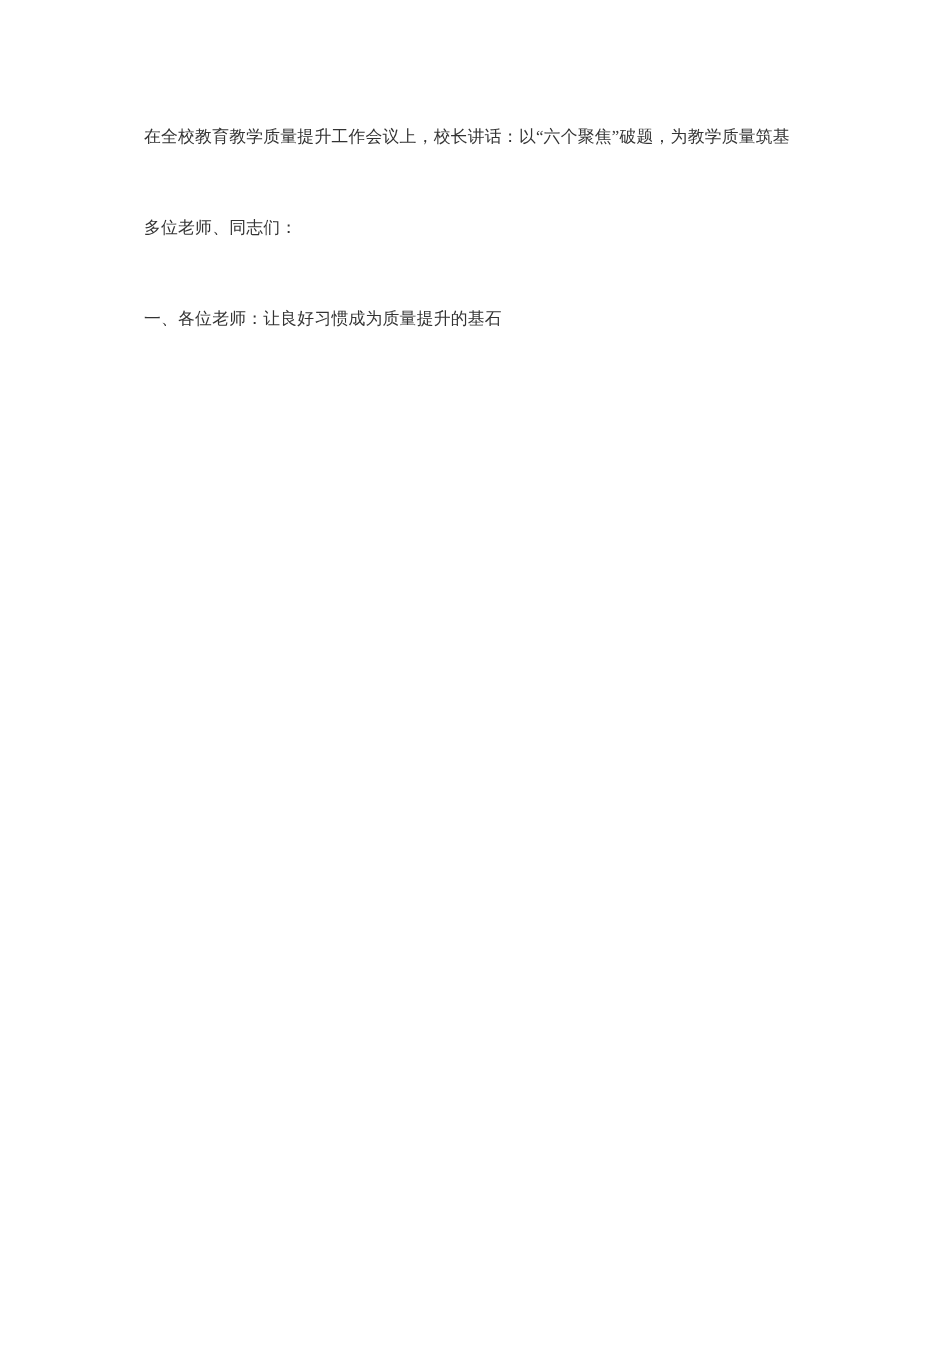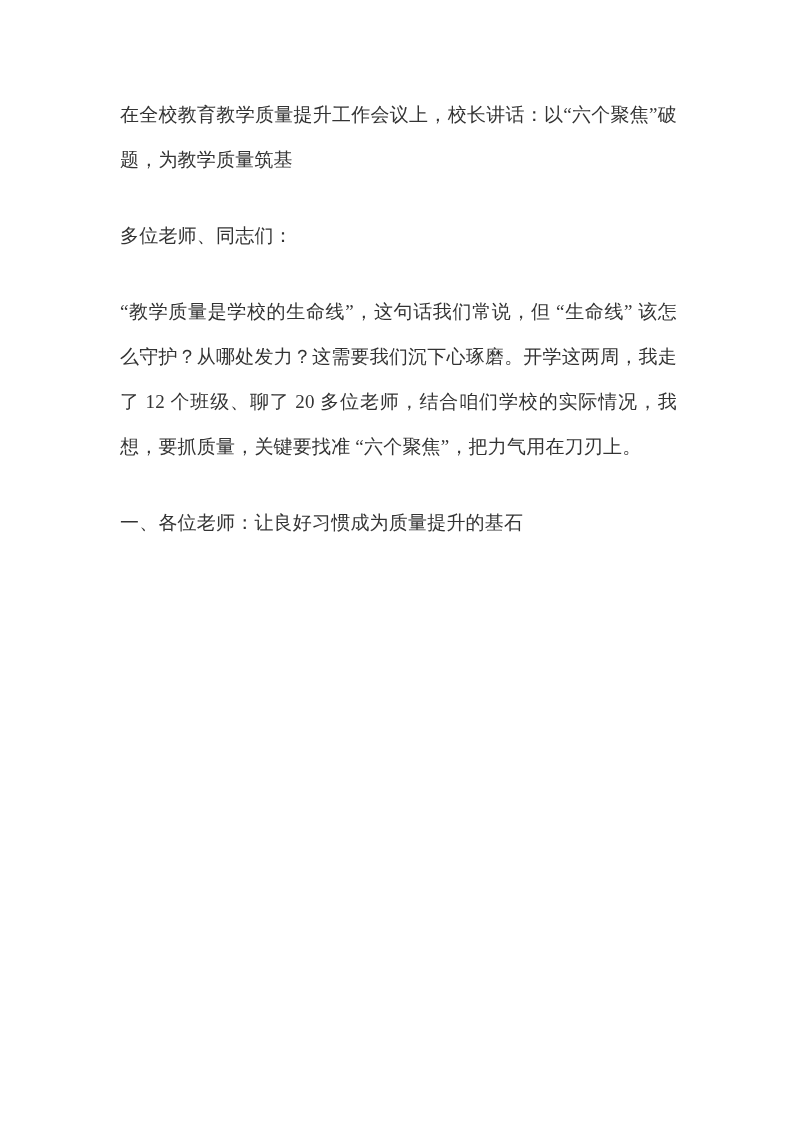--- a/index.html
+++ b/index.html
@@ -15,21 +15,21 @@
     }
     .page {
       box-sizing: border-box;
       width: 793px;
       height: 1122px;
       background: #ffffff;
       padding: 92px 116px 0 120px;
     }
     .doc-text {
       color: #333333;
-      font-size: 19px;
+      font-size: 14px;
       line-height: 45px;
       text-align: justify;
       margin: 0 0 31px 0;
       letter-spacing: 0.2px;
       word-break: break-all;
     }
     .doc-text:last-child {
       margin-bottom: 0;
     }
     .single-line {
@@ -39,16 +39,15 @@
 </head>
 <body>
 
 <div class="page">
   <p class="doc-text">在全校教育教学质量提升工作会议上，校长讲话：以“六个聚焦”破题，为教学质量筑基</p>
 
   <p class="doc-text single-line">多位老师、同志们：</p>
 
 
 
-  <p class="doc-text">“教学质量是学校的生命线”，这句话我们常说，但 “生命线” 该怎么守护？从哪处发力？这需要我们沉下心琢磨。开学这两周，我走了 12 个班级、聊了 20 多位老师，结合咱们学校的实际情况，我想，要抓质量，关键要找准 “六个聚焦”，把力气用在刀刃上。</p>
 
   <p class="doc-text single-line">一、各位老师：让良好习惯成为质量提升的基石</p>
 </div>
 
 </body></html>

